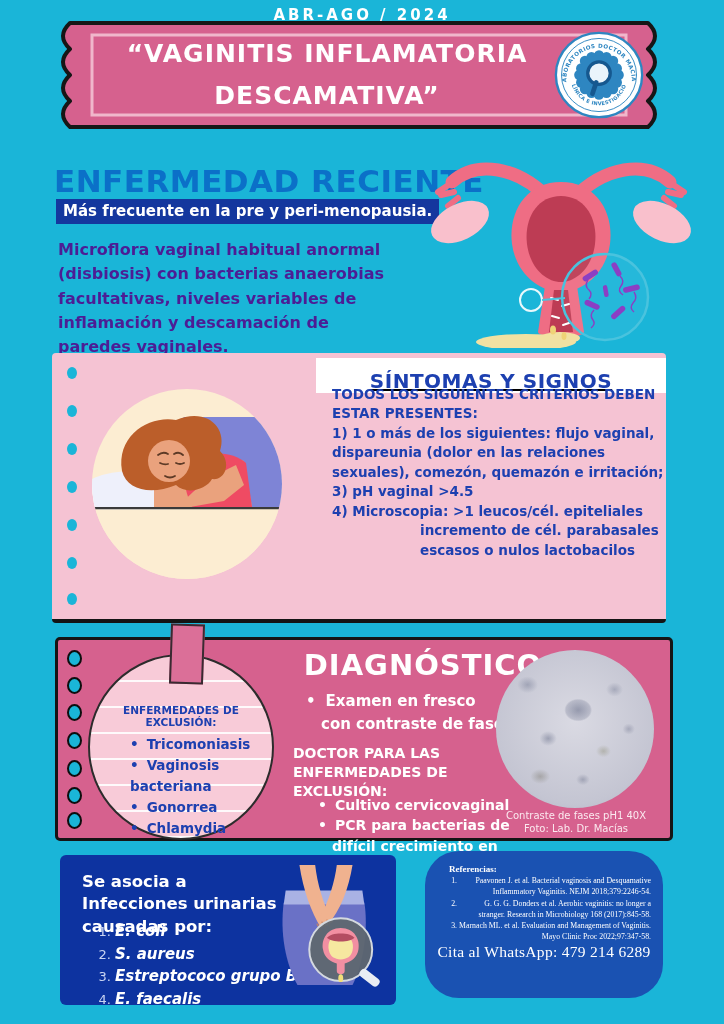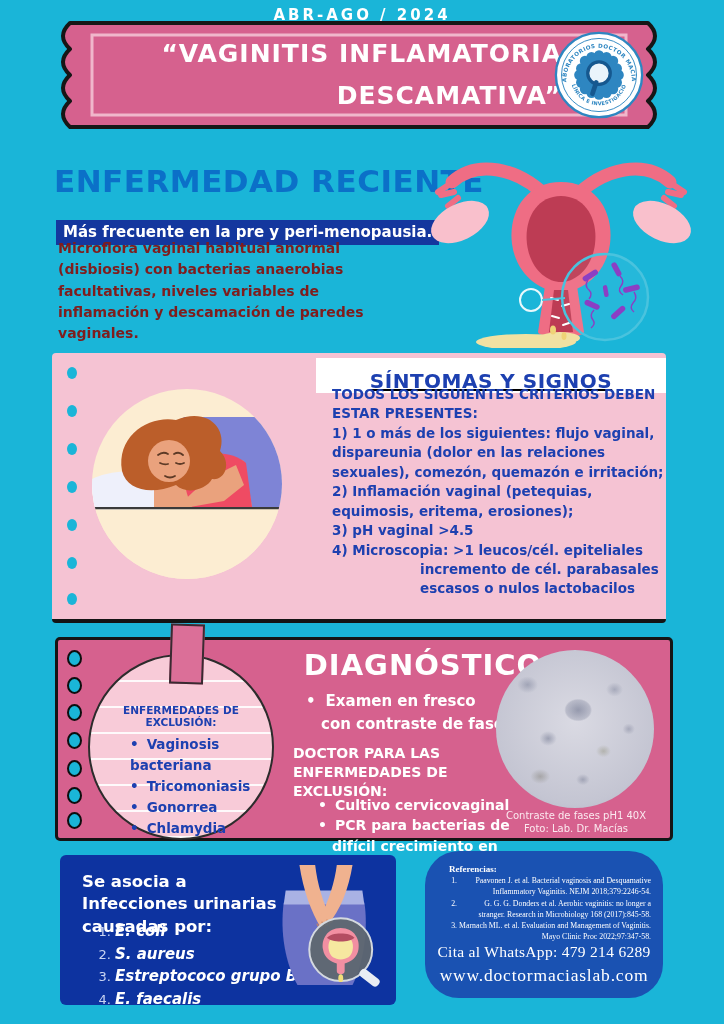--- a/index.html
+++ b/index.html
@@ -7,30 +7,30 @@
   .page{position:relative;width:724px;height:1024px;background:#1ab5d8;overflow:hidden;}
 
   
   .date-label{position:absolute;top:6px;left:0;width:100%;text-align:center;color:#ffffff;
     font-weight:bold;font-size:15px;letter-spacing:3px;}
 
   
   .banner{position:absolute;left:56px;top:17px;width:606px;height:116px;}
   .banner svg.banner-shape{position:absolute;left:0;top:0;}
   .banner-title{position:absolute;left:36px;top:0;width:470px;height:116px;display:flex;align-items:center;
-    justify-content:center;text-align:right;color:#ffffff;font-weight:bold;font-size:25px;line-height:1.7;
+    justify-content:center;text-align:center;color:#ffffff;font-weight:bold;font-size:25px;line-height:1.7;
     letter-spacing:1px;}
   .logo{position:absolute;right:18px;top:13px;width:90px;height:90px;}
 
   
   .recent-heading{position:absolute;left:54px;top:163px;color:#0b70c8;font-weight:bold;font-size:31px;letter-spacing:.5px;}
-  .recent-highlight{position:absolute;left:56px;top:220px;background:#14379e;color:#fff;font-weight:bold;
+  .recent-highlight{position:absolute;left:56px;top:199px;background:#14379e;color:#fff;font-weight:bold;
     font-size:15px;padding:3px 7px 4px;}
-  .recent-body{position:absolute;left:58px;top:238px;width:340px;color:#7f1d1d;font-weight:600;
-    font-size:14px;line-height:1.52;}
+  .recent-body{position:absolute;left:58px;top:238px;width:340px;color:#4c1d95;font-weight:600;
+    font-size:16px;line-height:1.52;}
 
   .uterus{position:absolute;left:398px;top:140px;}
 
   
   .symptoms-panel{position:absolute;left:52px;top:353px;width:614px;height:266px;background:#f5c3d3;
     border-radius:4px;border-bottom:4px solid #141414;}
   .symptoms-titlebar{position:absolute;right:0;top:5px;width:350px;height:35px;background:#ffffff;
     display:flex;align-items:flex-end;justify-content:center;text-decoration:underline;}
   .symptoms-title{color:#1d40b0;font-weight:bold;font-size:20px;letter-spacing:.5px;}
   .hole{position:absolute;width:10px;height:12px;border-radius:50%;background:#1ab5d8;}
@@ -236,42 +236,41 @@
           <path d="M68,74 q4,2 8,1"></path>
             <path d="M84,74 q4,2 8,0"></path>
           <path d="M73,87 q5,3 10,0"></path>
         </g>
       </g>
     </svg>
 
     <div class="criteria">
       <div>TODOS LOS SIGUIENTES CRITERIOS DEBEN ESTAR PRESENTES:</div>
       <div>1) 1 o más de los siguientes: flujo vaginal, dispareunia (dolor en las relaciones sexuales), comezón, quemazón e irritación;</div>
-      <div>2) Inflamación vaginal (petequias, equimosis, eritema, erosiones);</div>
       <div>3) pH vaginal &gt;4.5</div>
       <div>4) Microscopia: &gt;1 leucos/cél. epiteliales</div>
       <div class="sub">incremento de cél. parabasales</div>
       <div class="sub">escasos o nulos lactobacilos</div>
     </div>
   </div>
 
   <div class="diag-panel">
     <span class="hole" style="top:10px"></span>
     <span class="hole" style="top:37px"></span>
     <span class="hole" style="top:64px"></span>
     <span class="hole" style="top:92px"></span>
     <span class="hole" style="top:120px"></span>
     <span class="hole" style="top:147px"></span>
     <span class="hole" style="top:172px"></span>
 
     <div class="note-circle">
       <span class="excl-heading">ENFERMEDADES DE EXCLUSIÓN:</span>
       <ul class="excl-list">
+        <li>Tricomoniasis</li>
         <li>Vaginosis bacteriana</li>
-        <li>Tricomoniasis</li>
         <li>Gonorrea</li>
         <li>Chlamydia</li>
       </ul>
     </div>
     <div class="tape"></div>
 
     <div class="diag-title">DIAGNÓSTICO</div>
     <div class="diag-bullets">
       <div class="b">Examen en fresco</div>
       <div class="cont">con contraste de fases</div>
@@ -317,16 +316,15 @@
   </div>
 
   <div class="refs-card">
     <div class="refs-heading">Referencias:</div>
     <ol class="refs-list">
       <li>Paavonen J. et al. Bacterial vaginosis and Desquamative Inflammatory Vaginitis. NEJM 2018;379:2246-54.</li>
       <li>G. G. G. Donders et al. Aerobic vaginitis: no longer a stranger. Research in Microbiology 168 (2017):845-58.</li>
       <li>Marnach ML. et al. Evaluation and Management of Vaginitis. Mayo Clinic Proc 2022;97:347-58.</li>
     </ol>
     <div class="whatsapp-line">Cita al WhatsApp: 479 214 6289</div>
-    <div class="website-line">www.doctormaciaslab.com</div>
   </div>
 
 </div>
 
 </body></html>

